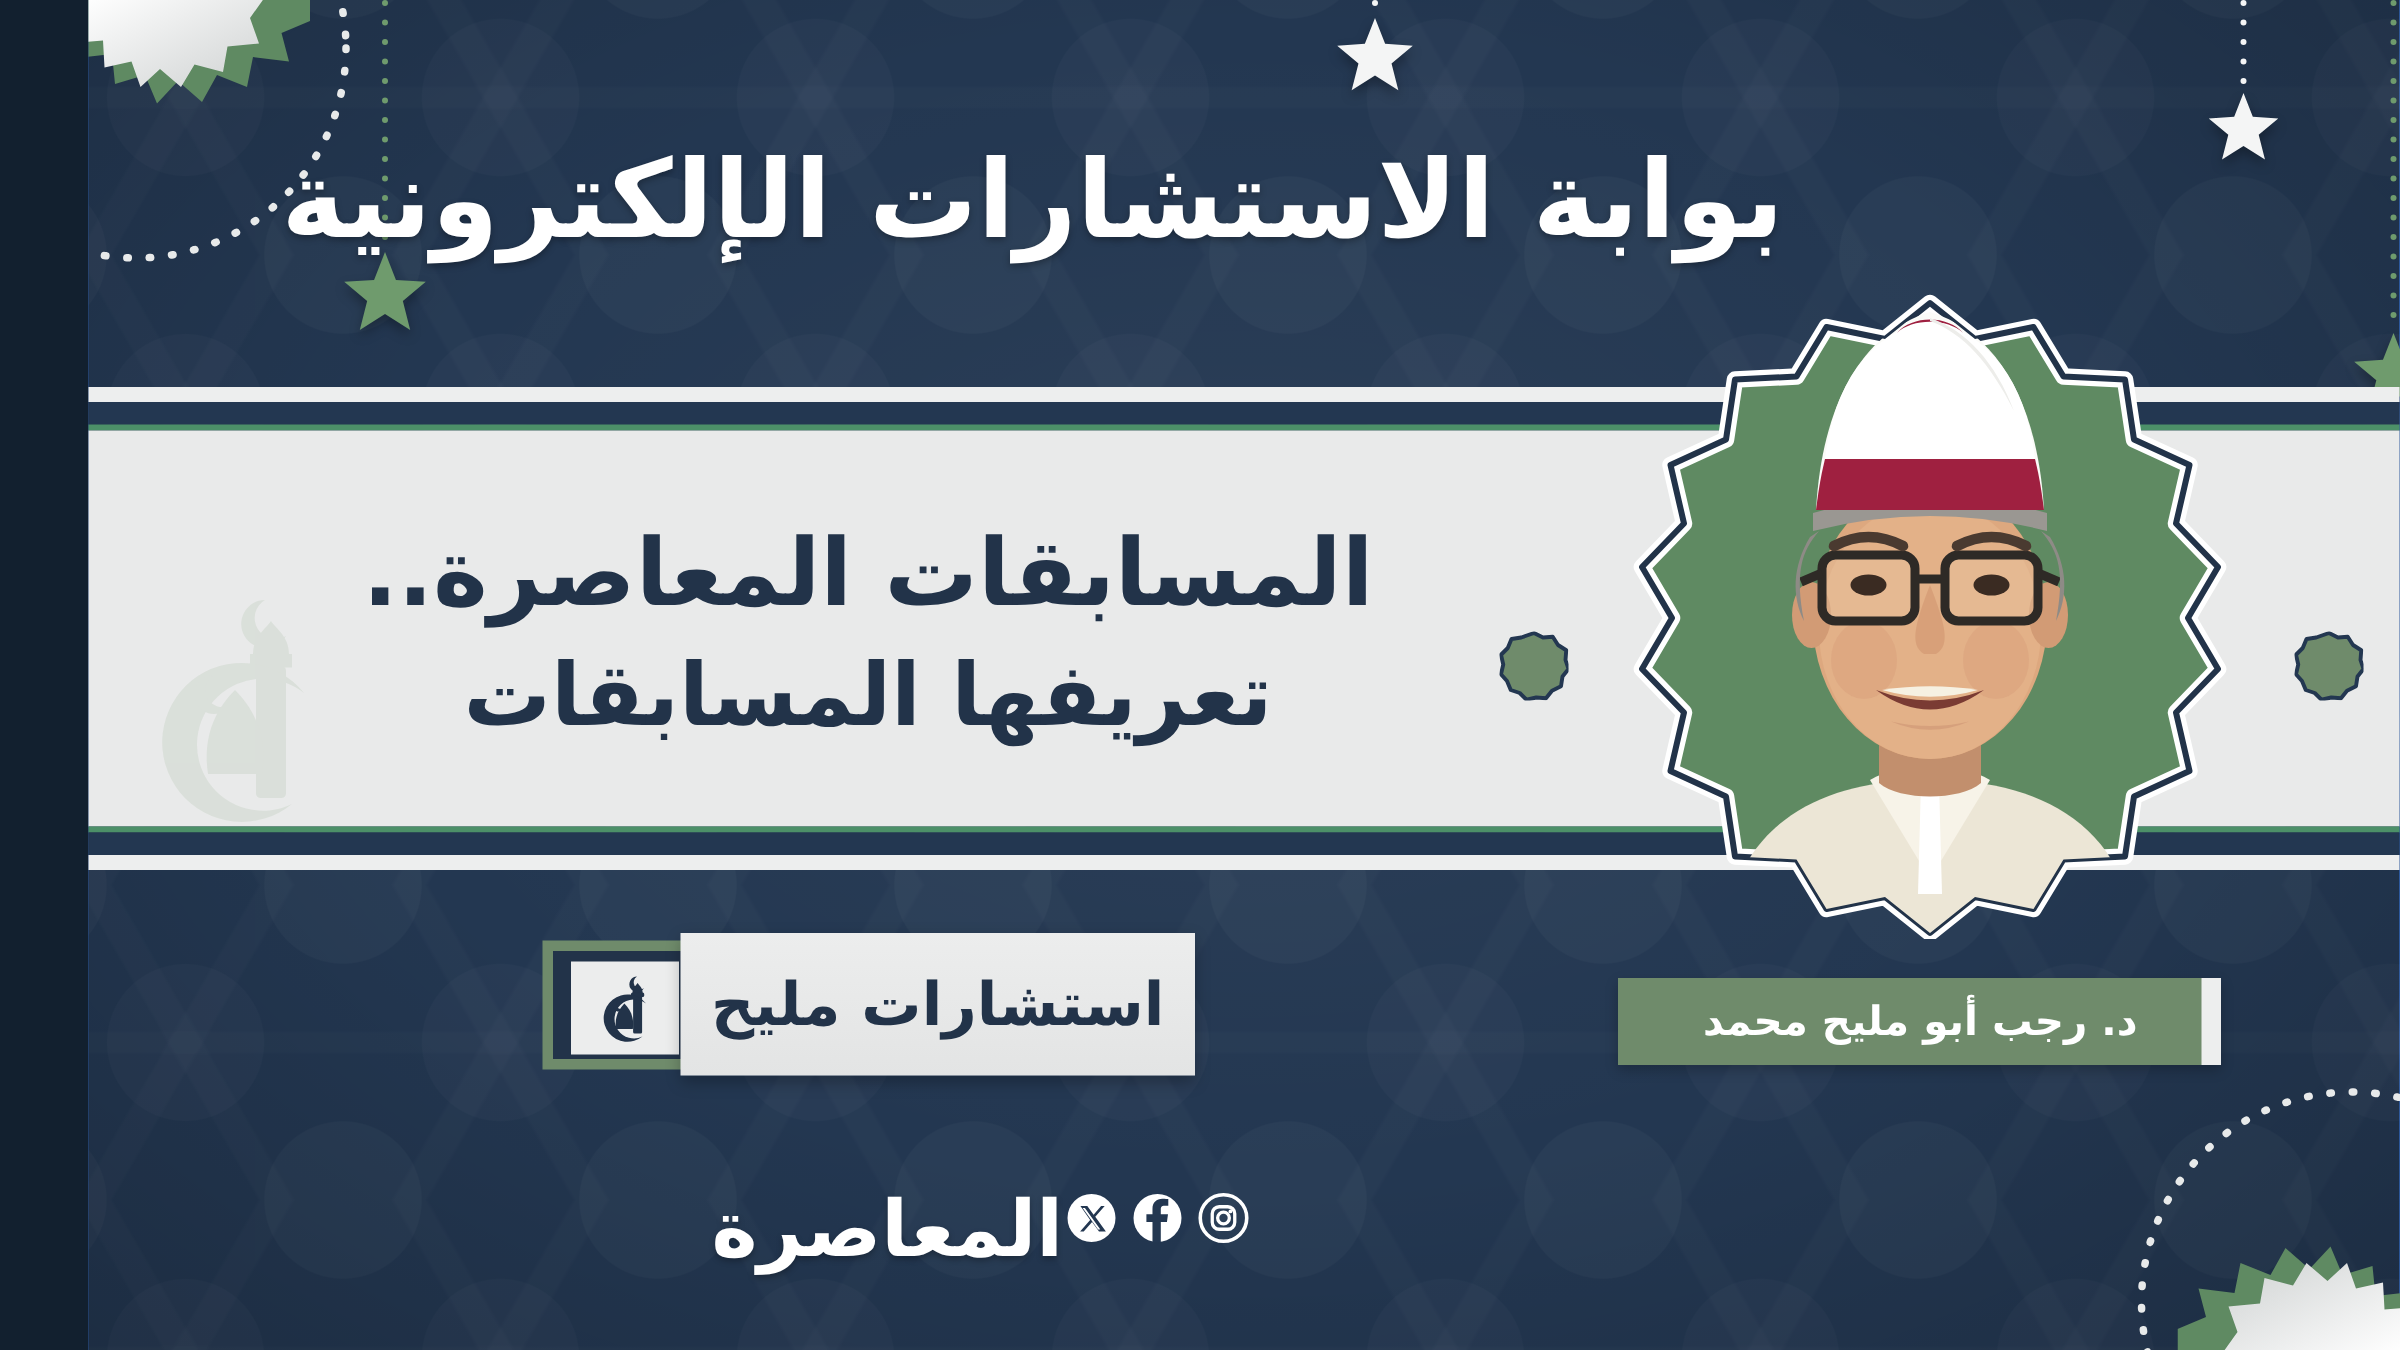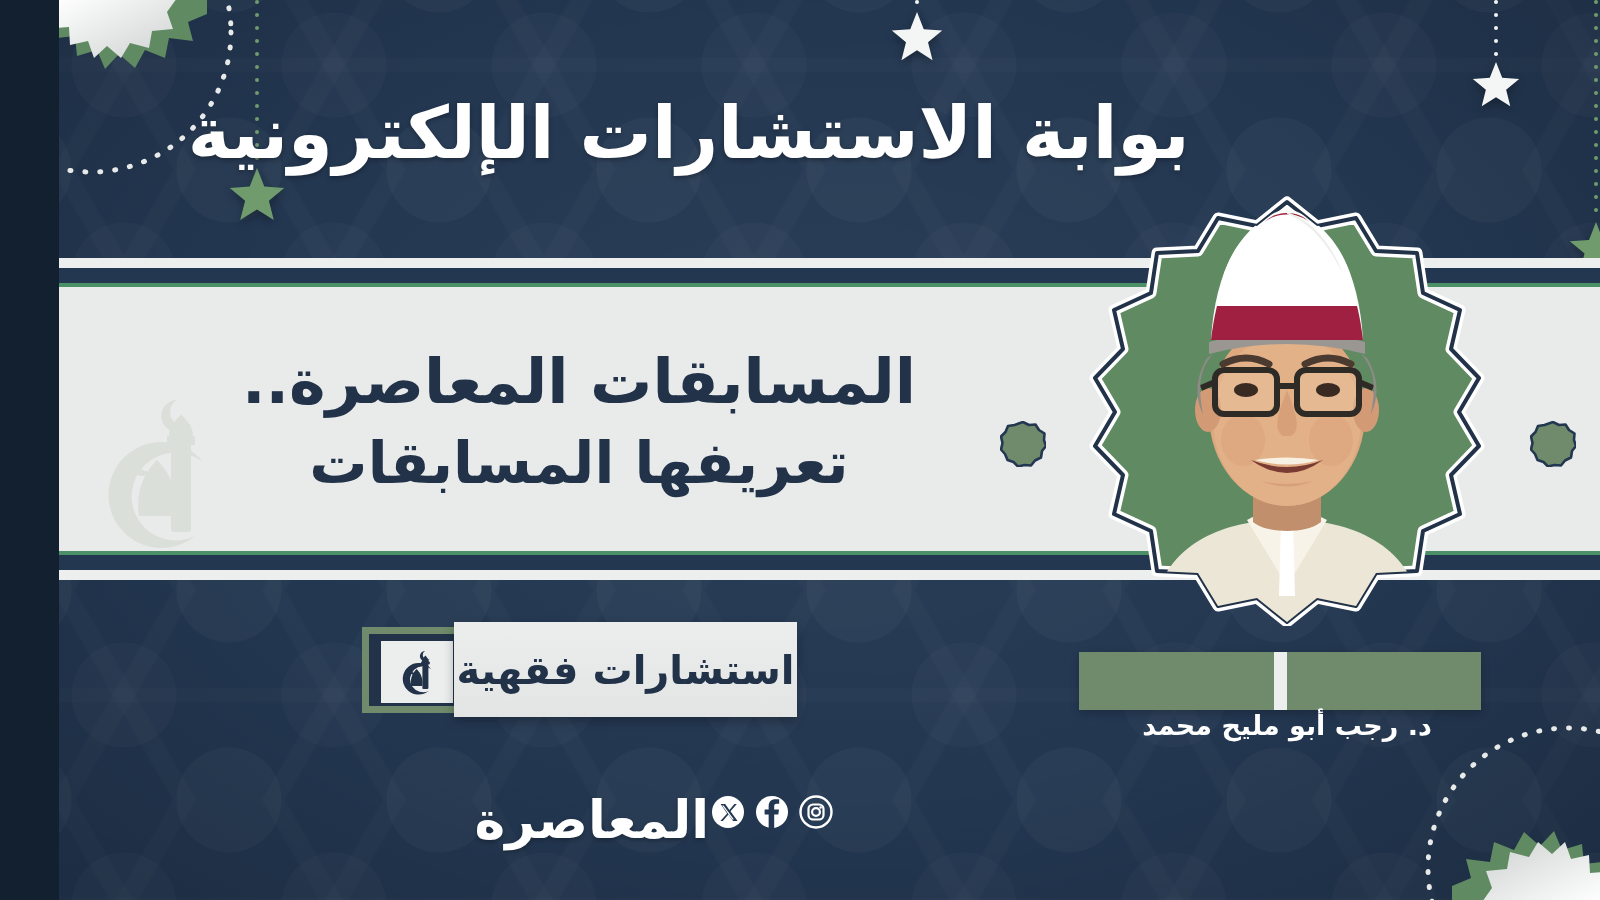--- a/index.html
+++ b/index.html
@@ -175,21 +175,20 @@
     position: absolute;
     left: 1020px;
     top: 652px;
     width: 402px;
     height: 58px;
     background: #6f8b6b;
     display: flex;
     align-items: center;
     justify-content: flex-start;
     box-shadow: 0 3px 8px rgba(0,0,0,.22);
-    flex-direction: column;
   }
   .nameplate .tick {
     width: 13px;
     height: 58px;
     background: #edeeee;
     flex: 0 0 auto;
   }
   .nameplate .nm {
     flex: 1 1 auto;
     text-align: center;
@@ -529,21 +528,21 @@
           <path d="M25 13 c0-3.6 2.6-5.2 3.4-6.6 c.8 1.4 3.4 3 3.4 6.6 z"></path>
           <rect x="25.4" y="15" width="6" height="25" rx="1"></rect>
           <rect x="24" y="12.6" width="8.8" height="3" rx="1"></rect>
           <path d="M34 20 a13 13 0 1 0 -2.4 22 a15.8 15.8 0 1 1 2.4 -22 Z"></path>
           <path d="M16 17 a4.2 4.2 0 1 0 3.6 6.4 a3.4 3.4 0 1 1 -3.6 -6.4 Z"></path>
           <path d="M14 37 c-1.2-8 2-13.4 5.6-17 c3.6 3.6 6.8 9 5.6 17 z"></path>
         </g>
       </svg>
     </div>
   </div>
-  <div class="ribbon-plate">استشارات فقهية</div>
+  <div class="ribbon-plate">استشارات مليح</div>
 
   <div class="footer-calli">المعاصرة</div>
 
   <div class="social">
     <svg class="ic" viewBox="0 0 34 34" xmlns="http://www.w3.org/2000/svg">
       <circle cx="17" cy="17" r="15.5" fill="none" stroke="#ffffff" stroke-width="2.4"></circle>
       <rect x="9.5" y="9.5" width="15" height="15" rx="4.6" fill="none" stroke="#ffffff" stroke-width="2.2"></rect>
       <circle cx="17" cy="17" r="3.9" fill="none" stroke="#ffffff" stroke-width="2.2"></circle>
       <circle cx="21.6" cy="12.6" r="1.25" fill="#ffffff"></circle>
     </svg>

